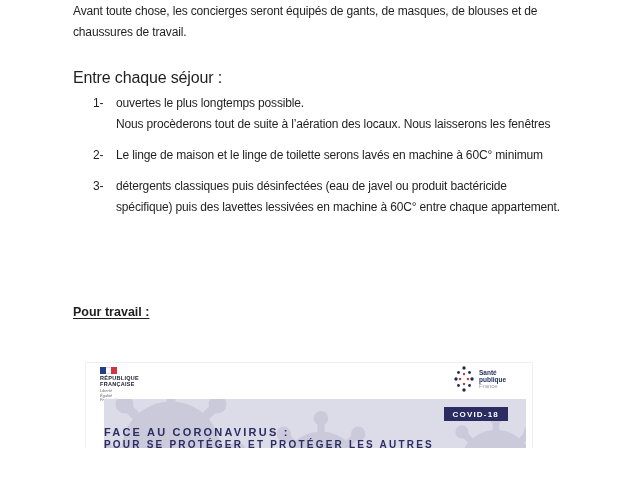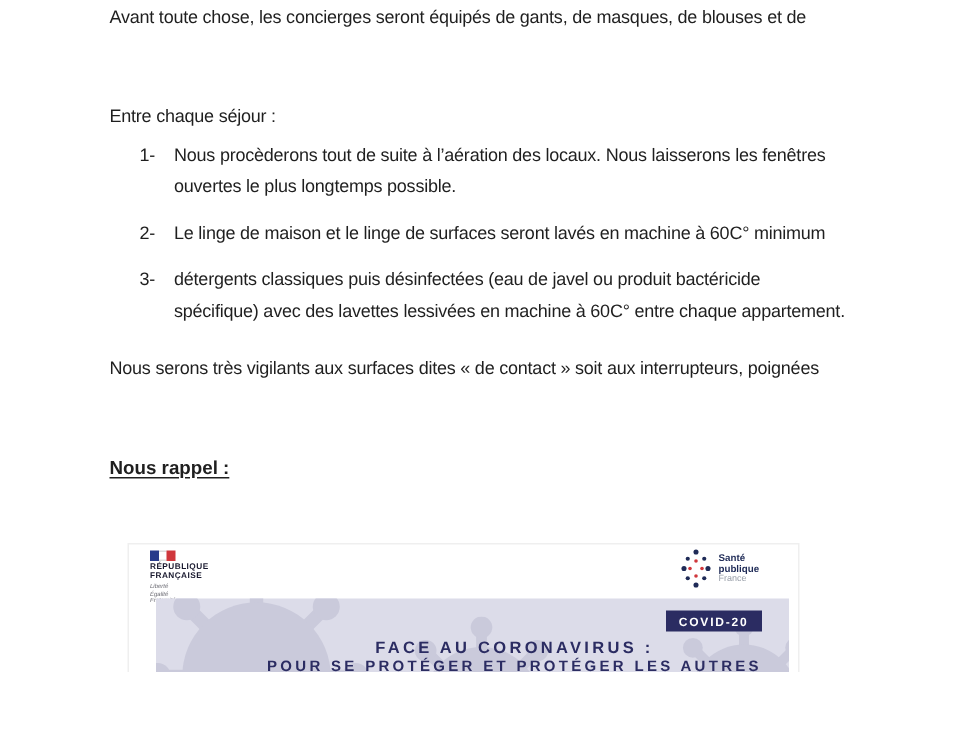--- a/index.html
+++ b/index.html
@@ -3,21 +3,21 @@
 <meta charset="utf-8">
 <style>
   * { margin:0; padding:0; box-sizing:border-box; }
   html,body { background:#ffffff; }
   .page {
     position:relative; width:637px; height:448px; overflow:hidden;
     background:#ffffff;
     font-family:"Liberation Sans", sans-serif;
     color:#1f1f1f;
   }
-  .tline { position:absolute; left:73px; font-size:12px; letter-spacing:-0.15px;
+  .tline { position:absolute; left:73px; font-size:16px; letter-spacing:-0.15px;
            line-height:21px; white-space:nowrap; }
   .tblock { position:absolute; left:73px; font-size:12px; letter-spacing:-0.15px;
             line-height:21px; white-space:nowrap; }
   .list-item { position:absolute; left:116px; font-size:12px; letter-spacing:-0.15px;
                line-height:21px; white-space:nowrap; }
   .list-item .num { position:absolute; left:-23px; top:0; }
   .rappel { position:absolute; left:73px; font-size:12.5px; font-weight:bold;
             text-decoration:underline; text-underline-offset:2px; white-space:nowrap; }
 
   
@@ -34,61 +34,61 @@
   .sp-text { margin-left:3px; }
   .sp-name { font-size:6.5px; font-weight:bold; color:#1f2b57; line-height:7px; }
   .sp-country { font-size:6px; color:#9aa0aa; line-height:7px; }
 
   .panel { position:absolute; left:18px; top:36px; width:422px; height:130px;
            background:#dcdce9; overflow:hidden; }
   .virus { position:absolute; }
   .covid-badge { position:absolute; right:18px; top:8px; background:#2b2c62;
                  color:#ffffff; font-size:8px; font-weight:bold; letter-spacing:1.2px;
                  padding:3px 9px 2px 9px; }
-  .poster-title { position:absolute; left:0; top:27px; width:100%; text-align:center;
-                  color:#2b2c62; font-weight:bold;margin-left:28px; }
+  .poster-title { position:absolute; left:0; top:27px; width:100%; 
+                  color:#2b2c62; font-weight:bold; }
   .poster-title .l1 { font-size:11px; letter-spacing:2.2px; line-height:12px; }
   .poster-title .l2 { font-size:10px; letter-spacing:2.2px; line-height:14px; }
   .redline { position:absolute; left:3px; top:52px; }
   .pictos { position:absolute; left:0; top:74px; width:100%; }
   .picto { position:absolute; top:0; }
 </style>
 </head>
 <body>
 
 <div class="page">
 
   <div class="tblock" style="top:1px;">
     <div>Avant toute chose, les concierges seront équipés de gants, de masques, de blouses et de</div>
+    <div>chaussures de travail.</div>
   </div>
 
   <div class="tline" style="top:67px;">Entre chaque séjour :</div>
 
   <div class="list-item" style="top:93px;">
     <span class="num">1-</span>
+    <div>ouvertes le plus longtemps possible.</div>
     <div>Nous procèderons tout de suite à l’aération des locaux. Nous laisserons les fenêtres</div>
-    <div>ouvertes le plus longtemps possible.</div>
   </div>
 
   <div class="list-item" style="top:145px;">
     <span class="num">2-</span>
-    <div>Le linge de maison et le linge de surfaces seront lavés en machine à 60C° minimum</div>
+    <div>Le linge de maison et le linge de toilette serons lavés en machine à 60C° minimum</div>
   </div>
 
   <div class="list-item" style="top:176px;">
     <span class="num">3-</span>
     <div>détergents classiques puis désinfectées (eau de javel ou produit bactéricide</div>
-    <div>spécifique) avec des lavettes lessivées en machine à 60C° entre chaque appartement.</div>
+    <div>spécifique) puis des lavettes lessivées en machine à 60C° entre chaque appartement.</div>
   </div>
 
   <div class="tblock" style="top:235px;">
-    <div>Nous serons très vigilants aux surfaces dites « de contact » soit aux interrupteurs, poignées</div>
-  </div>
-
-  <div class="rappel" style="top:305px;">Nous rappel :</div>
+  </div>
+
+  <div class="rappel" style="top:305px;">Pour travail :</div>
 
   <div class="poster">
 
     <div class="rf-logo">
       <div class="rf-flag">
         <span style="background:#283b8b;"></span>
           <span style="background:#ffffff;border-top:1px solid #ddd;border-bottom:1px solid #ddd;"></span>
           <span style="background:#d0373c;"></span>
       </div>
       <div class="rf-title">
@@ -193,21 +193,21 @@
             <circle cx="81" cy="81" r="6"></circle>
           <circle cx="50" cy="94" r="6"></circle>
             <circle cx="19" cy="81" r="6"></circle>
           <circle cx="6" cy="50" r="6"></circle>
             <circle cx="19" cy="19" r="6"></circle>
           <circle cx="50" cy="6" r="6"></circle>
             <circle cx="81" cy="19" r="6"></circle>
         </g>
       </svg>
 
-      <div class="covid-badge">COVID-20</div>
+      <div class="covid-badge">COVID-18</div>
 
       <div class="poster-title">
         <div class="l1">FACE AU CORONAVIRUS :</div>
         <div class="l2">POUR SE PROTÉGER ET PROTÉGER LES AUTRES</div>
       </div>
 
       <svg class="redline" width="410" height="20" viewBox="0 0 410 20">
         <path d="M2,2.5 L193,2.5 L207,17 L212,2.5 L405,2.5" fill="none" stroke="#c84040" stroke-width="2.6" stroke-linejoin="round"></path>
       </svg>
 

